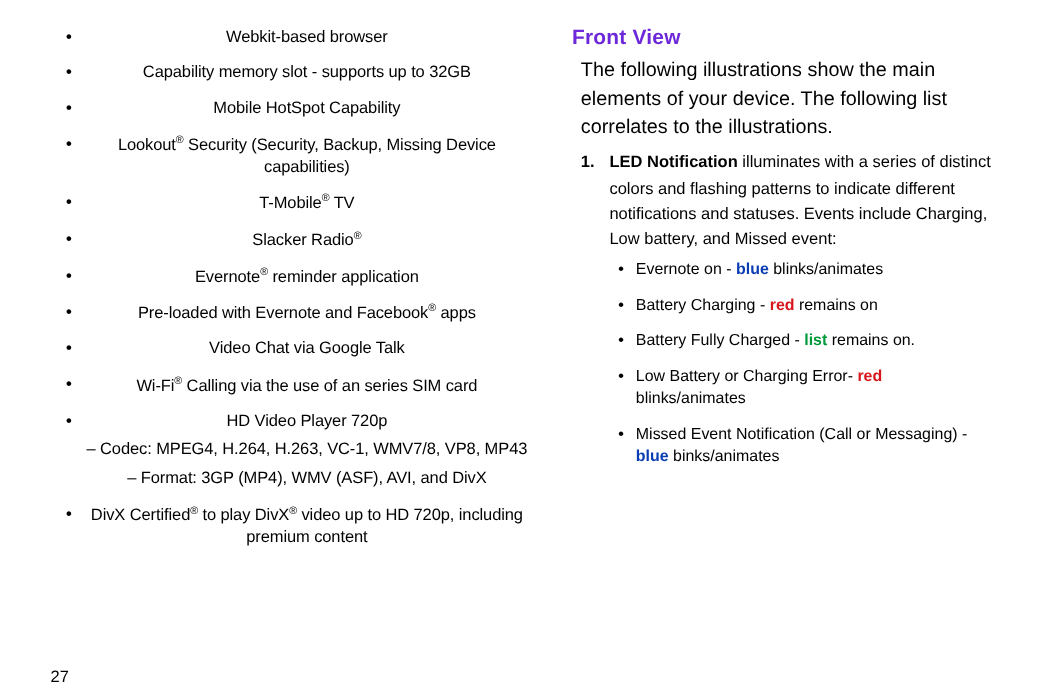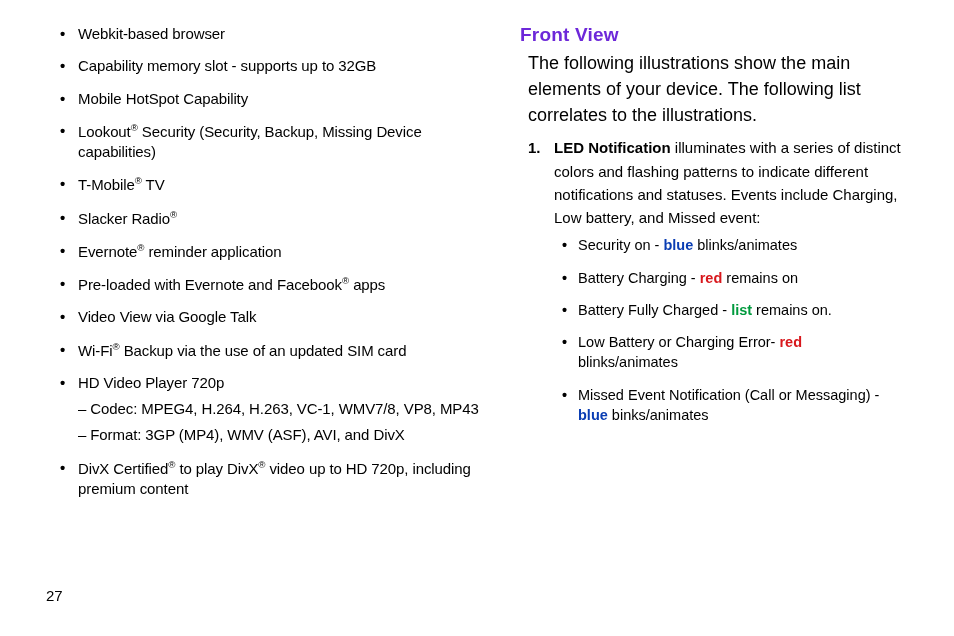--- a/index.html
+++ b/index.html
@@ -19,20 +19,21 @@
   .col {
     flex: 1;
     min-width: 0;
   }
   .col-left { flex: 0 0 430px; }
   .col-right { flex: 1; }
 
   ul.bullets {
     list-style: none;
     padding-left: 28px;
+    text-align: center;
   }
   ul.bullets > li {
     position: relative;
     font-size: 15px;
     font-stretch: condensed;
     letter-spacing: -0.1px;
     line-height: 1.35;
     margin-bottom: 12px;
   }
   ul.bullets > li::before {
@@ -103,21 +104,21 @@
     content: "•";
     position: absolute;
     left: -16px;
     top: 0;
     font-weight: bold;
   }
 
   .page-number {
     position: absolute;
     left: 46px;
-    bottom: 32px;
+    bottom: 12px;
     font-size: 15px;
   }
 </style>
 </head>
 <body>
 
 <div class="columns">
 
   <div class="col col-left">
     <ul class="bullets">
@@ -132,23 +133,23 @@
       </li>
       <li>
         <span>Slacker Radio</span><sup class="reg">®</sup>
       </li>
       <li>
         <span>Evernote</span><sup class="reg">®</sup><span>  reminder application</span>
       </li>
       <li>
         <span>Pre-loaded with Evernote and Facebook</span><sup class="reg">®</sup><span> apps</span>
       </li>
-      <li>Video View via Google Talk</li>
+      <li>Video Chat via Google Talk</li>
       <li>
-        <span>Wi-Fi</span><sup class="reg">®</sup><span> Backup via the use of an updated SIM card</span>
+        <span>Wi-Fi</span><sup class="reg">®</sup><span> Calling via the use of an series SIM card</span>
       </li>
       <li>
         <span>HD Video Player 720p</span>
         <div class="subline">– Codec: MPEG4, H.264, H.263, VC-1, WMV7/8, VP8, MP43</div>
         <div class="subline">– Format: 3GP (MP4), WMV (ASF), AVI, and DivX</div>
       </li>
       <li>
         <span>DivX Certified</span><sup class="reg">®</sup><span> to play DivX</span><sup class="reg">®</sup><span>  video up to HD 720p, including premium content</span>
       </li>
     </ul>
@@ -158,21 +159,21 @@
     <h2 class="section">Front View</h2>
     <p class="intro">The following illustrations show the main elements of your device. The following list correlates to the illustrations.</p>
 
     <ol class="numlist">
       <li>
         <span class="num">1.</span>
         <span class="bold">LED Notification</span><span> illuminates with a series of distinct colors and flashing patterns to indicate different notifications and statuses. Events include Charging, Low battery, and Missed event:</span>
 
         <ul class="sub-bullets">
           <li>
-            <span>Security on - </span><span class="blue">blue</span><span> blinks/animates</span>
+            <span>Evernote on - </span><span class="blue">blue</span><span> blinks/animates</span>
           </li>
           <li>
             <span>Battery Charging - </span><span class="red">red</span><span> remains on</span>
           </li>
           <li>
             <span>Battery Fully Charged - </span><span class="green">list</span><span> remains on.</span>
           </li>
           <li>
             <span>Low Battery or Charging Error- </span><span class="red">red</span><span> blinks/animates</span>
           </li>

